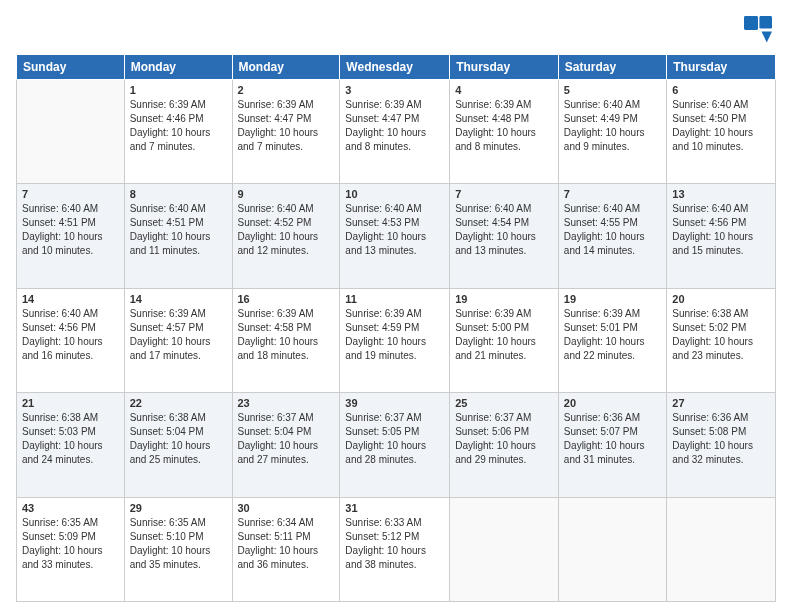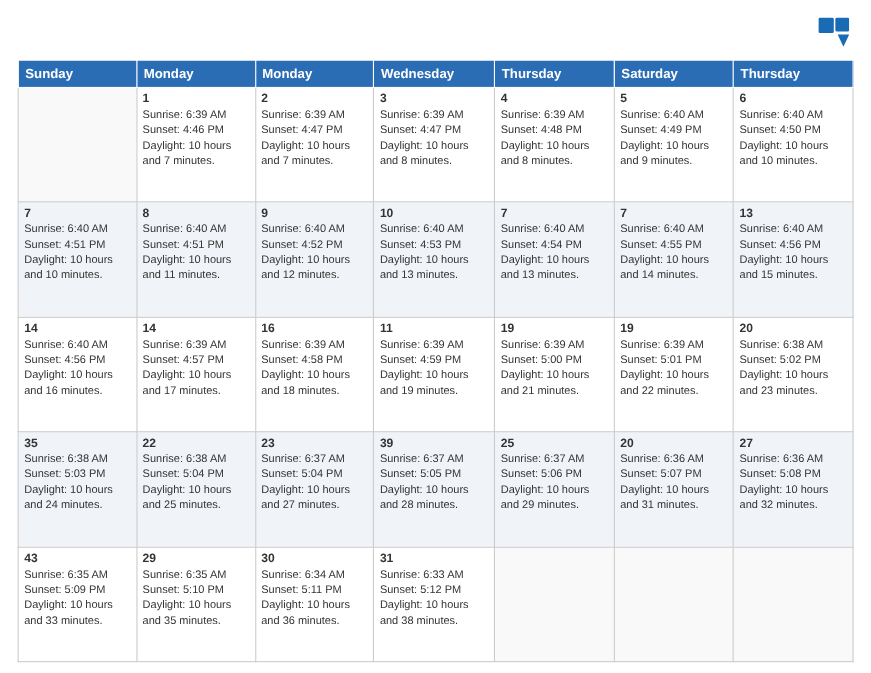--- a/index.html
+++ b/index.html
@@ -215,21 +215,21 @@
             <span class="day-num">19</span>
             <div class="day-info">Sunrise: 6:39 AM<br>Sunset: 5:01 PM<br>Daylight: 10 hours and 22 minutes.</div>
           </td>
           <td>
             <span class="day-num">20</span>
             <div class="day-info">Sunrise: 6:38 AM<br>Sunset: 5:02 PM<br>Daylight: 10 hours and 23 minutes.</div>
           </td>
         </tr>
         <tr>
           <td>
-            <span class="day-num">35</span>
+            <span class="day-num">21</span>
             <div class="day-info">Sunrise: 6:38 AM<br>Sunset: 5:03 PM<br>Daylight: 10 hours and 24 minutes.</div>
           </td>
           <td>
             <span class="day-num">22</span>
             <div class="day-info">Sunrise: 6:38 AM<br>Sunset: 5:04 PM<br>Daylight: 10 hours and 25 minutes.</div>
           </td>
           <td>
             <span class="day-num">23</span>
             <div class="day-info">Sunrise: 6:37 AM<br>Sunset: 5:04 PM<br>Daylight: 10 hours and 27 minutes.</div>
           </td>

